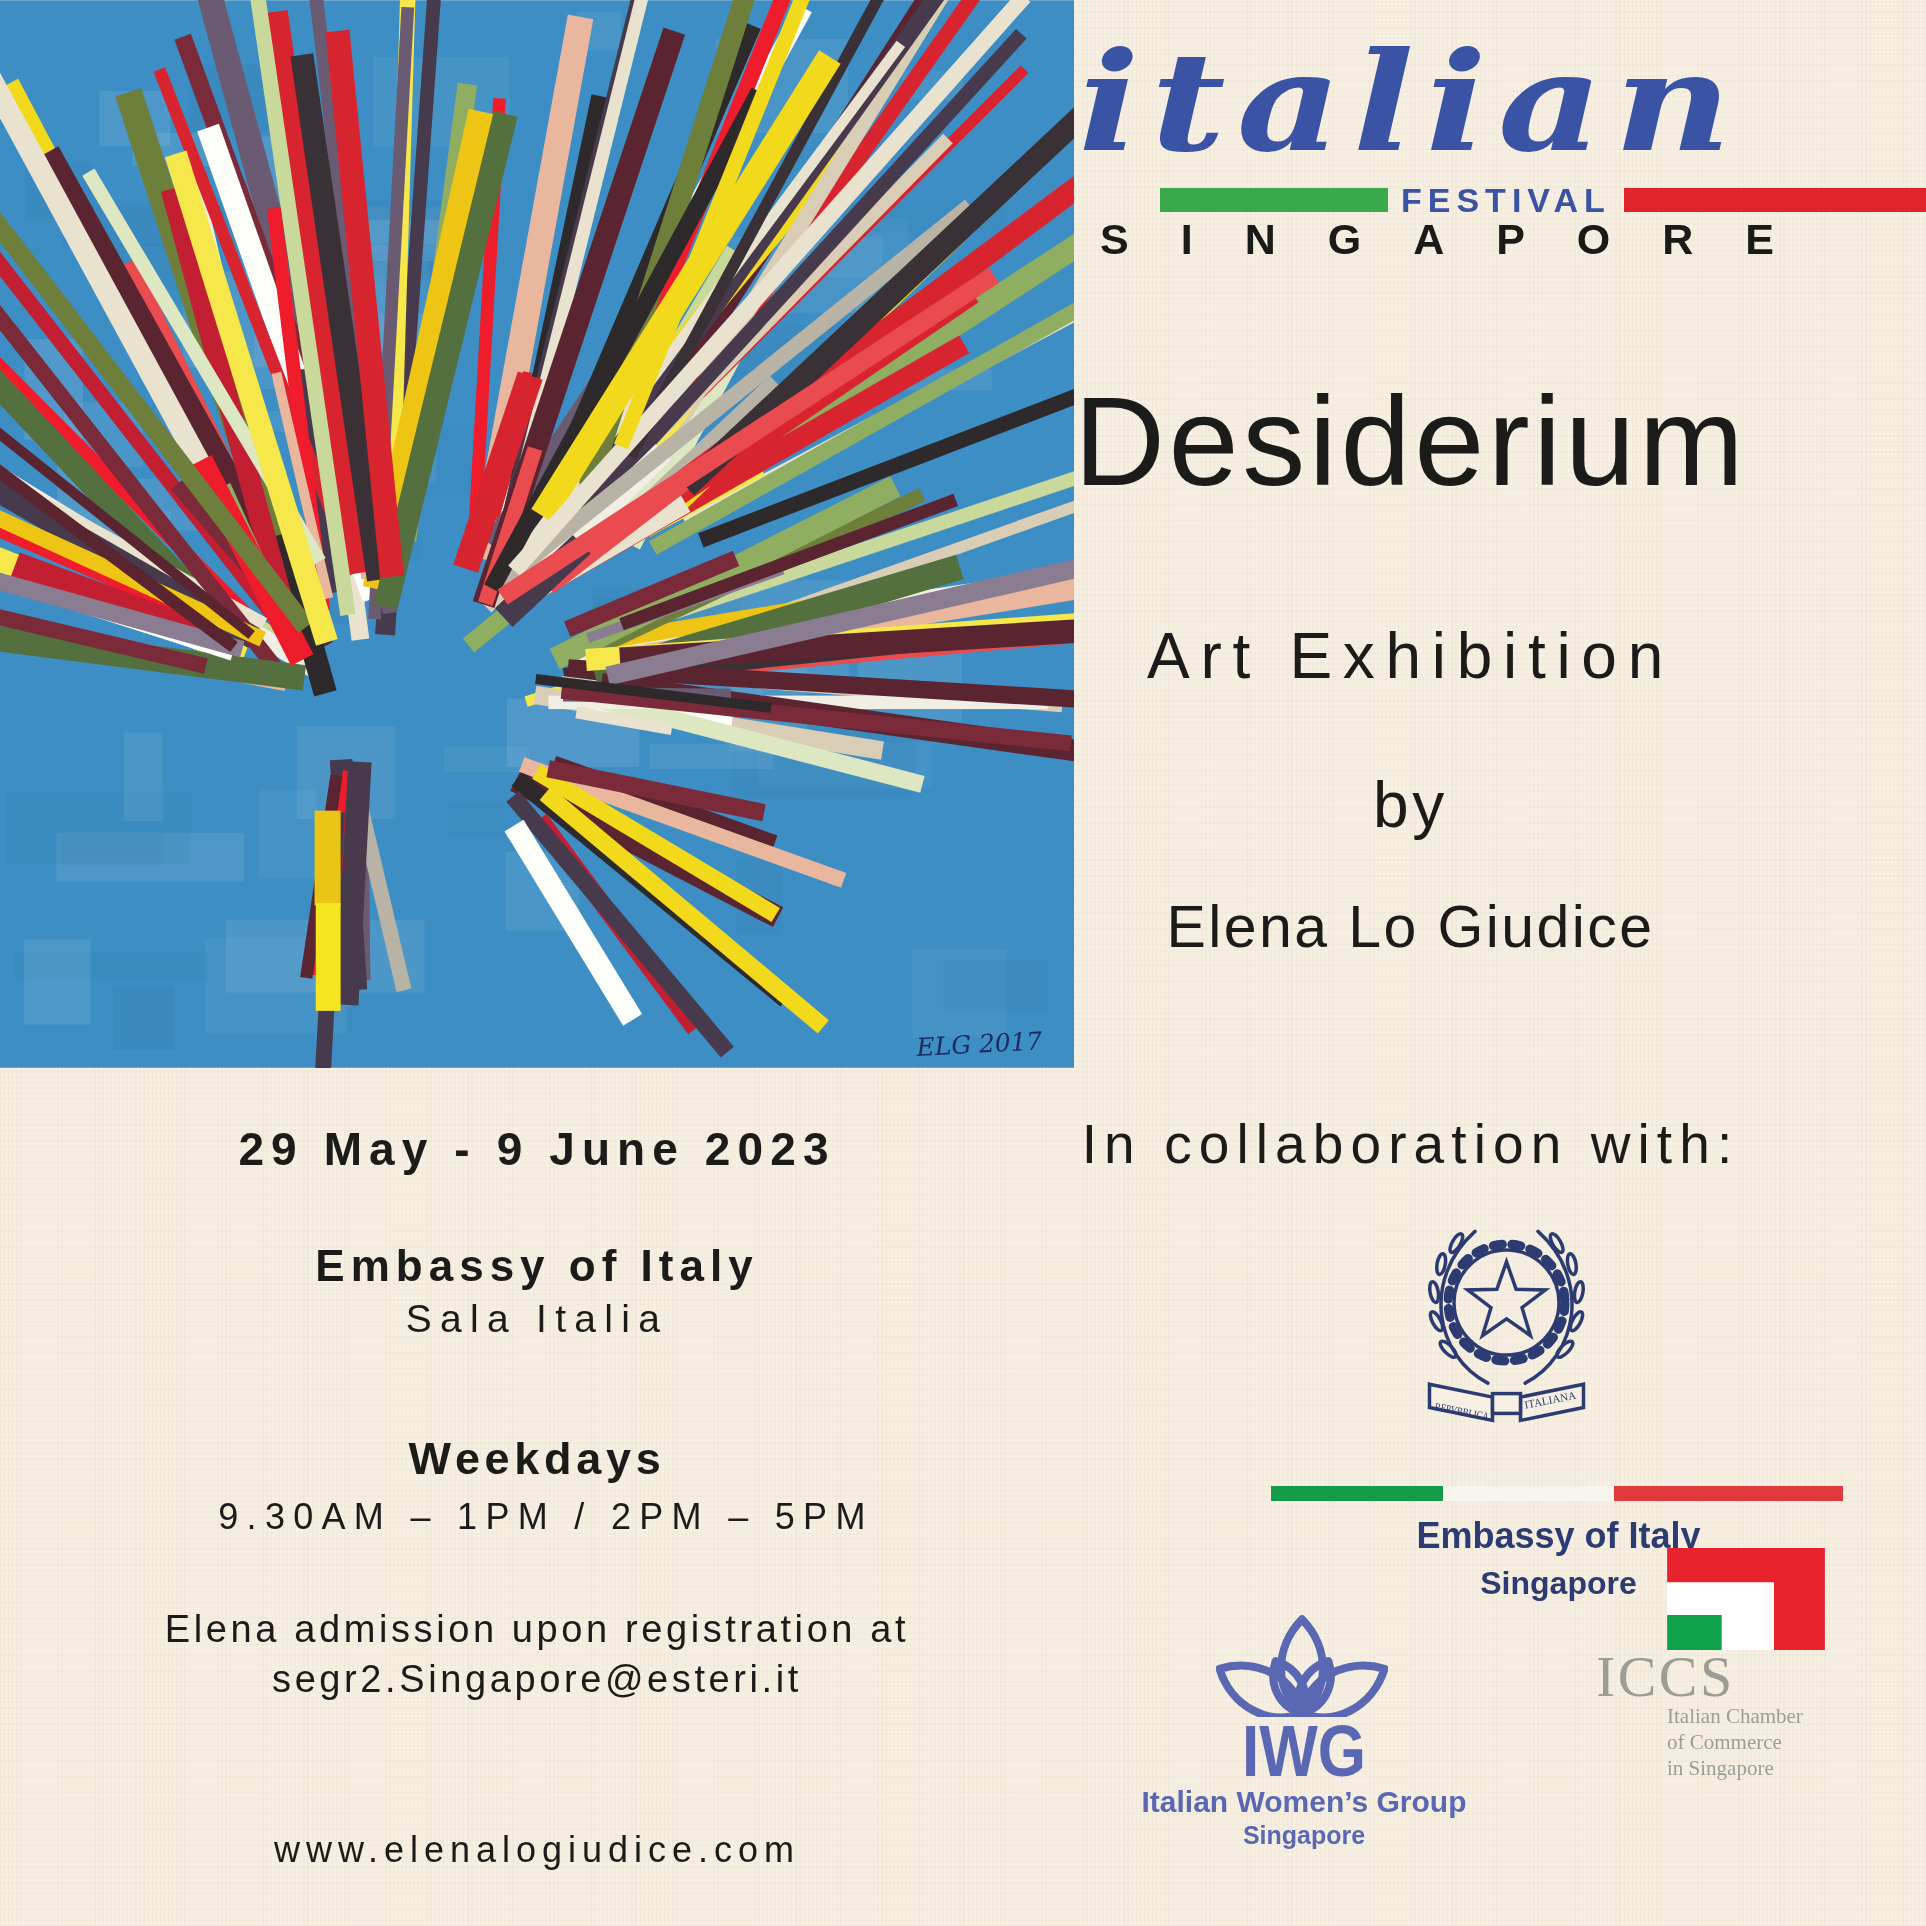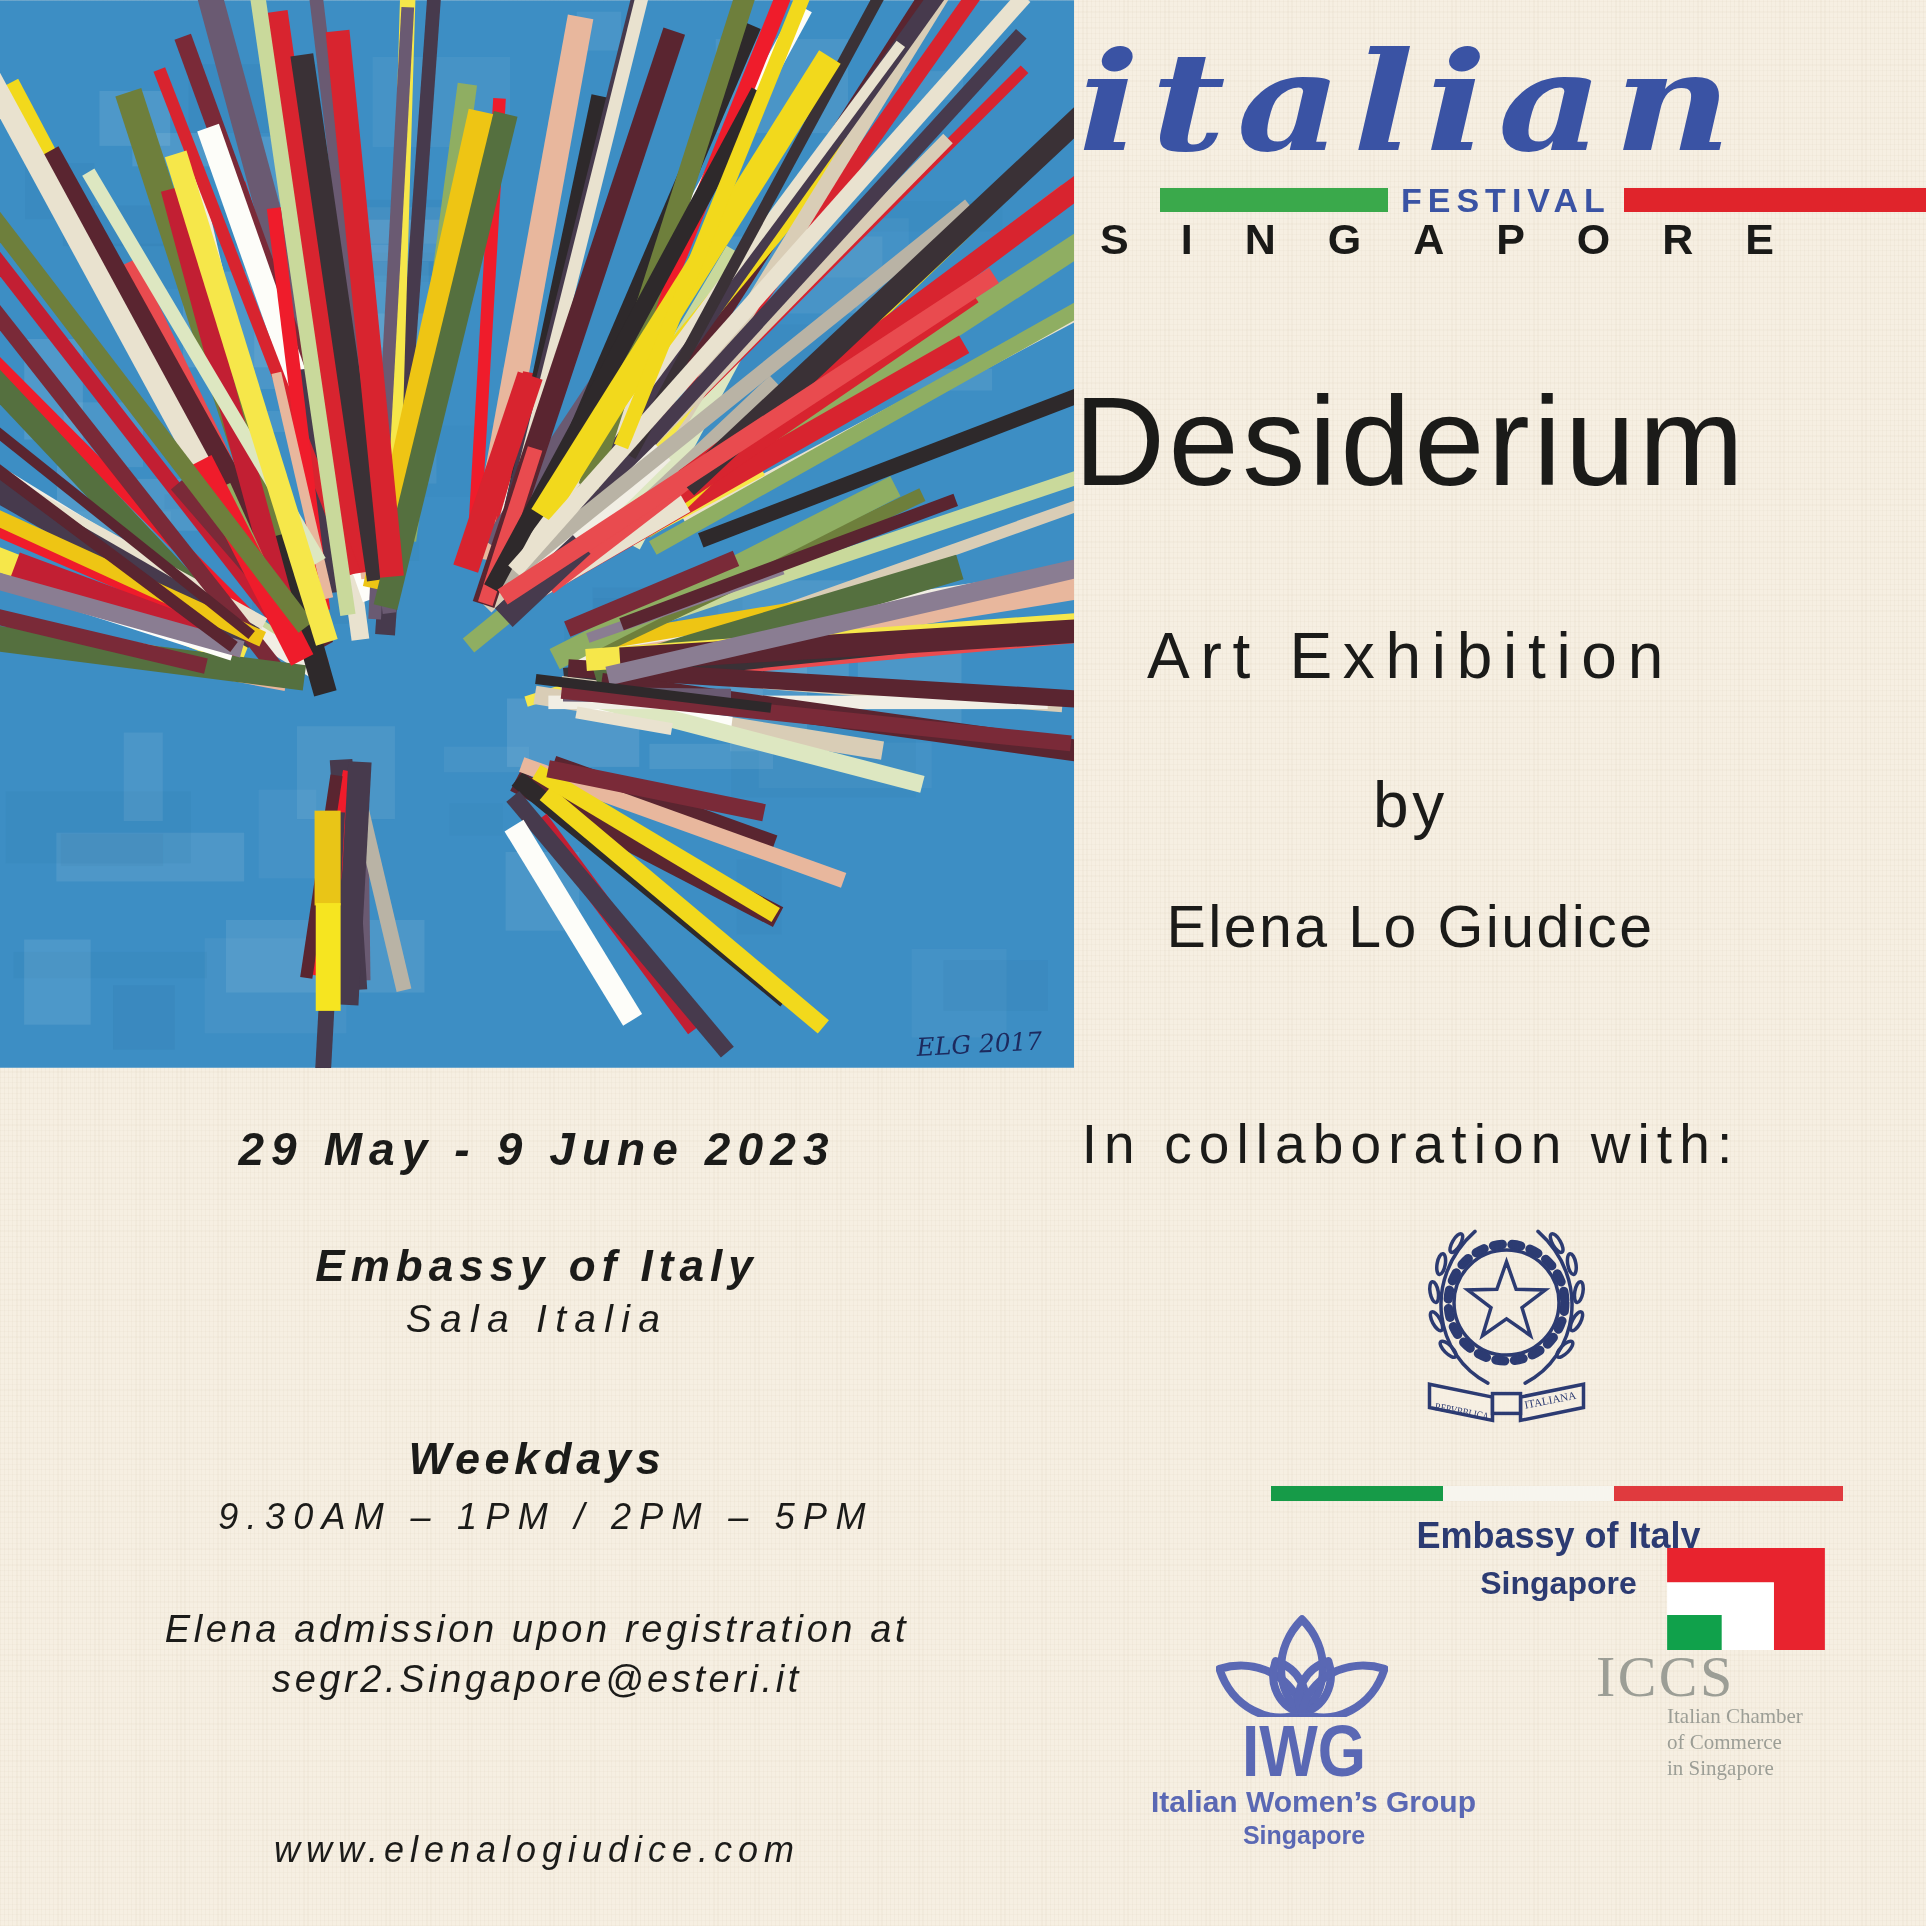--- a/index.html
+++ b/index.html
@@ -6,21 +6,21 @@
   body{
     width:1926px;height:1926px;position:relative;
     background-color:#f6efe2;
     background-image:
       repeating-linear-gradient(90deg, rgba(205,190,165,0.10) 0 1.2px, rgba(0,0,0,0) 1.2px 4.1px),
       repeating-linear-gradient(0deg,  rgba(205,190,165,0.08) 0 1.2px, rgba(0,0,0,0) 1.2px 5.3px);
     font-family:"Liberation Sans", sans-serif;
     color:#1b1b19;
   }
   
-  .lline{position:absolute;left:0;width:1074px;text-align:center;white-space:nowrap;font-style:italic;}
+  .lline{position:absolute;left:0;width:1074px;text-align:center;white-space:nowrap;}
   .rline{position:absolute;left:1074px;width:673px;text-align:center;white-space:nowrap;}
   
   #painting-svg{position:absolute;left:0;top:0;}
   
   #logo-script{top:13px;font-family:"DejaVu Serif", serif;font-style:italic;font-weight:700;font-size:137px;line-height:178px;}
   #logo-script span{display:inline-block;transform:scaleX(1.18);letter-spacing:9.5px;}
   #festbar{position:absolute;left:1160px;top:187px;width:800px;height:26px;display:flex;align-items:center;}
   #festbar .bar{height:24px;}
   #festbar .green{flex:0 0 228px;}
   #festbar .red{flex:1 1 auto;}
@@ -359,21 +359,21 @@
     <path transform="rotate(-62)" d="M0,0 C -52,-40 -52,-122 0,-174 C 52,-122 52,-40 0,0 Z"></path>
     <path transform="rotate(-27)" d="M0,0 C -33,-26 -33,-76 0,-108 C 33,-76 33,-26 0,0 Z"></path>
     <path d="M0,0 C -52,-40 -52,-122 0,-174 C 52,-122 52,-40 0,0 Z"></path>
     <path transform="rotate(27)" d="M0,0 C -33,-26 -33,-76 0,-108 C 33,-76 33,-26 0,0 Z"></path>
     <path transform="rotate(62)" d="M0,0 C -52,-40 -52,-122 0,-174 C 52,-122 52,-40 0,0 Z"></path>
   </g>
 </svg>
 <div id="iwg-acronym">
   <span style="color: rgb(90, 104, 180);">IWG</span>
 </div>
-<div id="iwg-name" style="color: rgb(90, 104, 180); text-align: right;">Italian Women’s Group</div>
+<div id="iwg-name" style="color: rgb(90, 104, 180);">Italian Women’s Group</div>
 <div id="iwg-city" style="color: rgb(90, 104, 180);">Singapore</div>
 
 <svg id="iccs-flag" width="158" height="102" viewBox="0 0 266 172">
   <path d="M0,0 H266 V172 H180 V58 H0 Z" fill="#e8232e"></path>
   <rect x="0" y="58" width="180" height="114" fill="#ffffff"></rect>
   <rect x="0" y="113" width="92" height="59" fill="#10a14b"></rect>
 </svg>
 <div id="iccs-acronym" style="color: rgb(156, 158, 150);">ICCS</div>
 <div id="iccs-lines" style="color: rgb(156, 158, 150);">
   <div>Italian Chamber</div>

